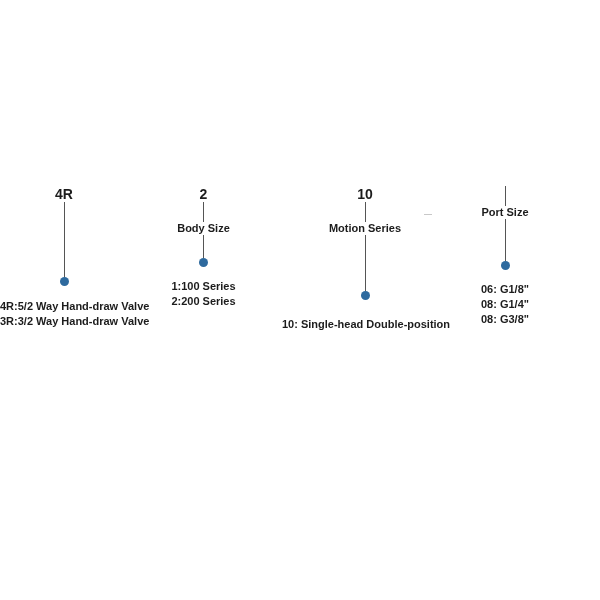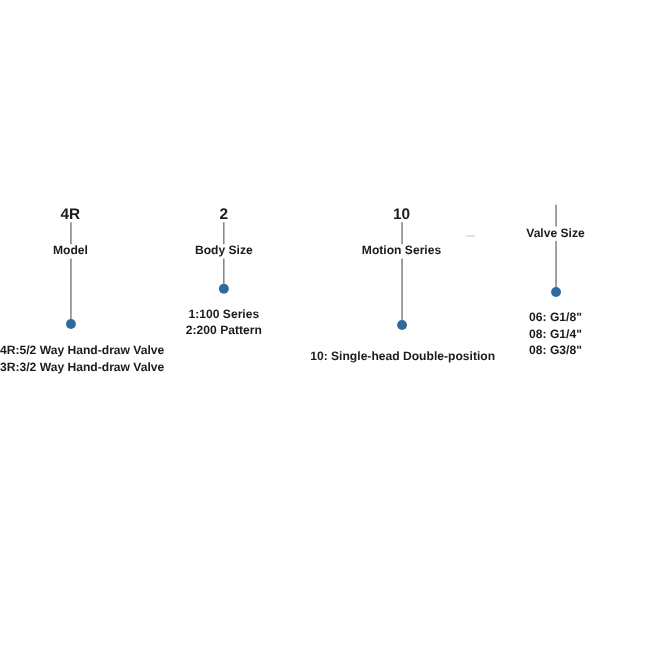--- a/index.html
+++ b/index.html
@@ -77,55 +77,54 @@
   }
 </style>
 </head>
 <body>
 
 <div id="diagram">
 
   <div class="column" style="left: 0px; top: 186px; width: 128px;">
     <div class="code">4R</div>
     <div class="stem" style="height: 20px;"></div>
-    <div class="label">Model</div>
     <div class="stem" style="height: 55px;"></div>
     <div class="dot"></div>
     <div class="options" style="margin-top: 13px;">
       <div>4R:5/2 Way Hand-draw Valve</div>
       <div>3R:3/2 Way Hand-draw Valve</div>
     </div>
   </div>
 
   <div class="column" style="left: 147px; top: 186px; width: 113px;">
     <div class="code">2</div>
     <div class="stem" style="height: 20px;"></div>
     <div class="label">Body Size</div>
     <div class="stem" style="height: 23px;"></div>
     <div class="dot"></div>
     <div class="options" style="margin-top: 12px;">
       <div>1:100 Series</div>
-      <div>2:200 Pattern</div>
+      <div>2:200 Series</div>
     </div>
   </div>
 
   <div class="column" style="left: 282px; top: 186px; width: 166px;">
     <div class="code">10</div>
     <div class="stem" style="height: 20px;"></div>
     <div class="label">Motion Series</div>
     <div class="stem" style="height: 56px;"></div>
     <div class="dot"></div>
     <div class="options" style="margin-top: 17px;">
       <div>10: Single-head Double-position</div>
     </div>
   </div>
 
   <div class="column" style="left: 455px; top: 186px; width: 100px;">
     <div class="stem" style="height: 20px;"></div>
-    <div class="label">Valve Size</div>
+    <div class="label">Port Size</div>
     <div class="stem" style="height: 42px;"></div>
     <div class="dot"></div>
     <div class="options" style="margin-top: 12px;">
       <div>06: G1/8"</div>
       <div>08: G1/4"</div>
       <div>08: G3/8"</div>
     </div>
   </div>
 
   <div class="speck" style="left: 424px; top: 214px;"></div>

